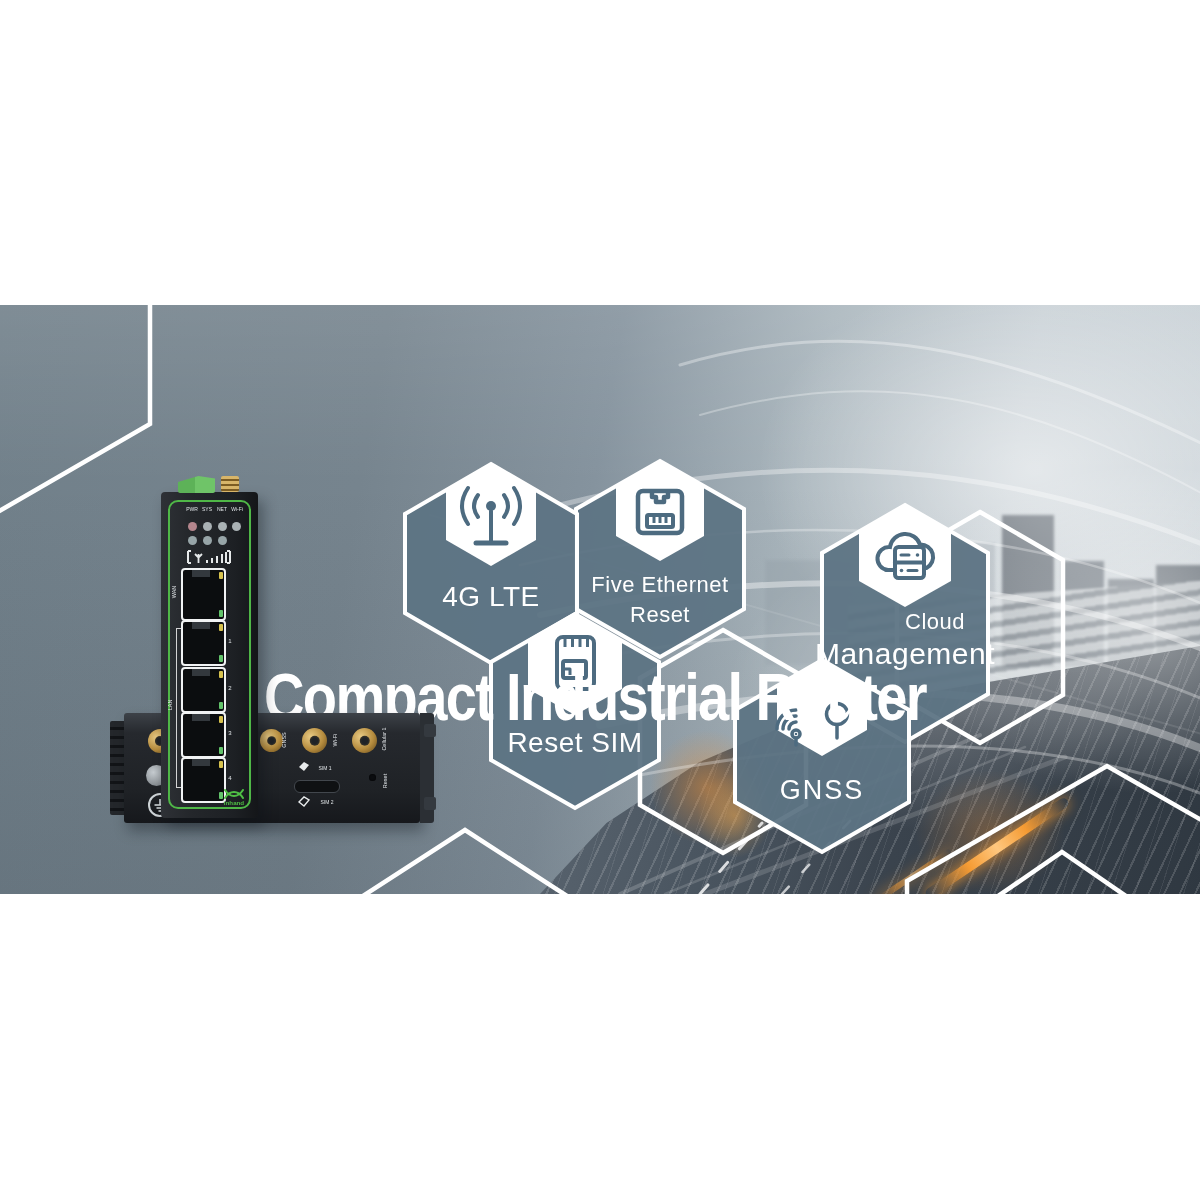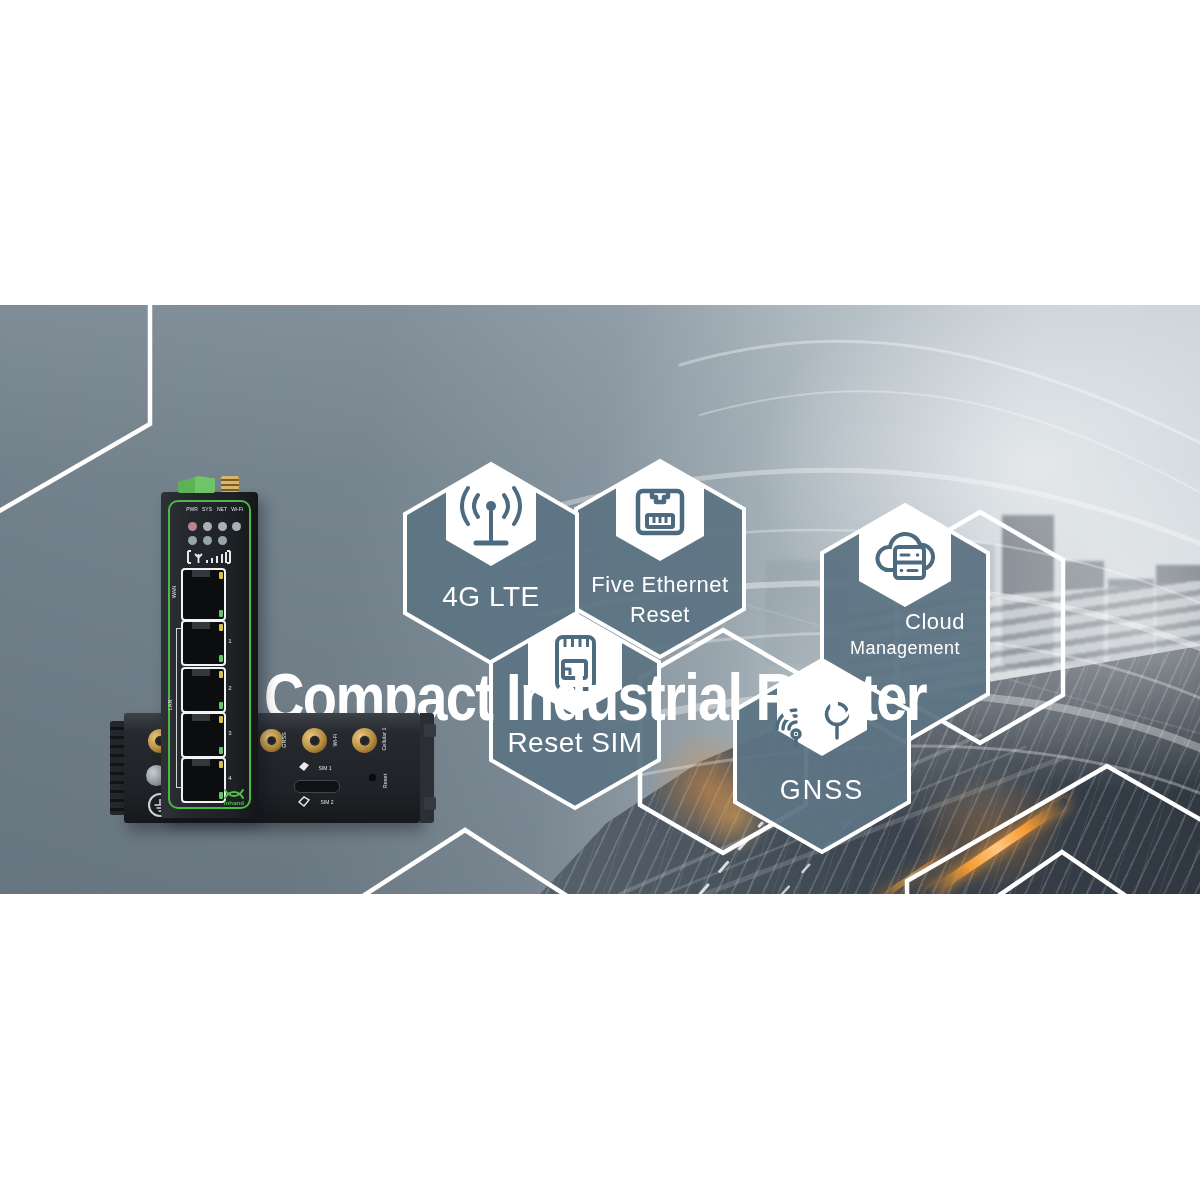--- a/index.html
+++ b/index.html
@@ -202,21 +202,21 @@
       </g>
     </svg>
 
     <div class="title">Compact Industrial Router</div>
 
     <div class="hexlab" style="left:491px;top:278px;font-size:28px;">4G LTE</div>
     <div class="hexlab" style="left:660px;top:269px;font-size:22px;">Five Ethernet</div>
     <div class="hexlab" style="left:660px;top:299px;font-size:22px;">Reset</div>
     <div class="hexlab" style="left:575px;top:424px;font-size:28px;">Reset SIM</div>
     <div class="hexlab" style="left:905px;top:306px;font-size:22px;margin-left:30px;">Cloud</div>
-    <div class="hexlab" style="left:905px;top:334px;font-size:18px;">Management</div>
+    <div class="hexlab" style="left:905px;top:334px;font-size:30px;">Management</div>
     <div class="hexlab" style="left:822px;top:472px;font-size:27px;letter-spacing:2px;">GNSS</div>
 
     <div class="router-h">
       <div class="din"></div>
       <div class="hbody">
         <div class="sma" style="left:24px;top:16px;width:24px;height:24px;">
             <i></i>
           </div>
         <div class="screw" style="left:22px;top:52px;width:21px;height:21px;"></div>
         <div class="abs" style="left:24px;top:80px;width:20px;height:20px;border:2px solid #cdd3d6;border-radius:50%;">

